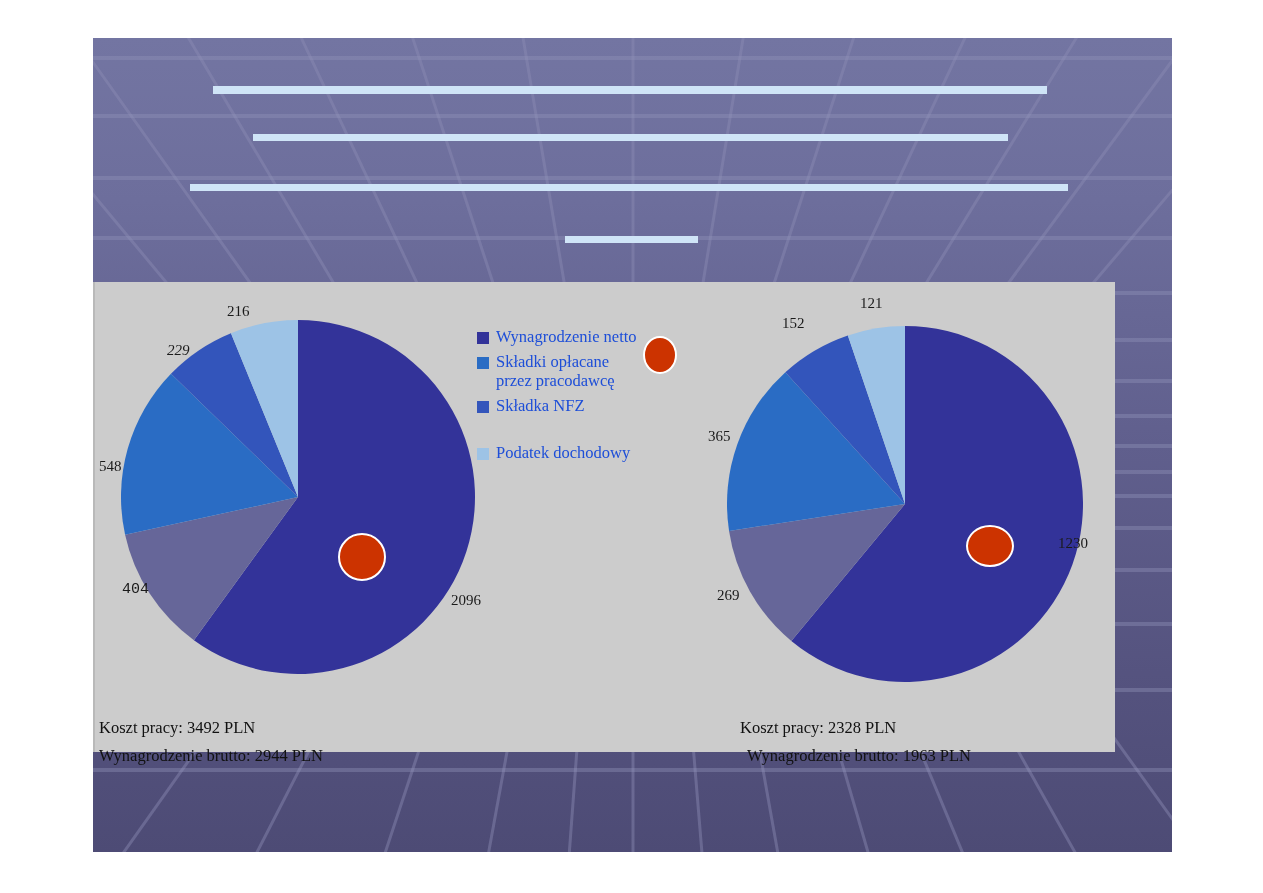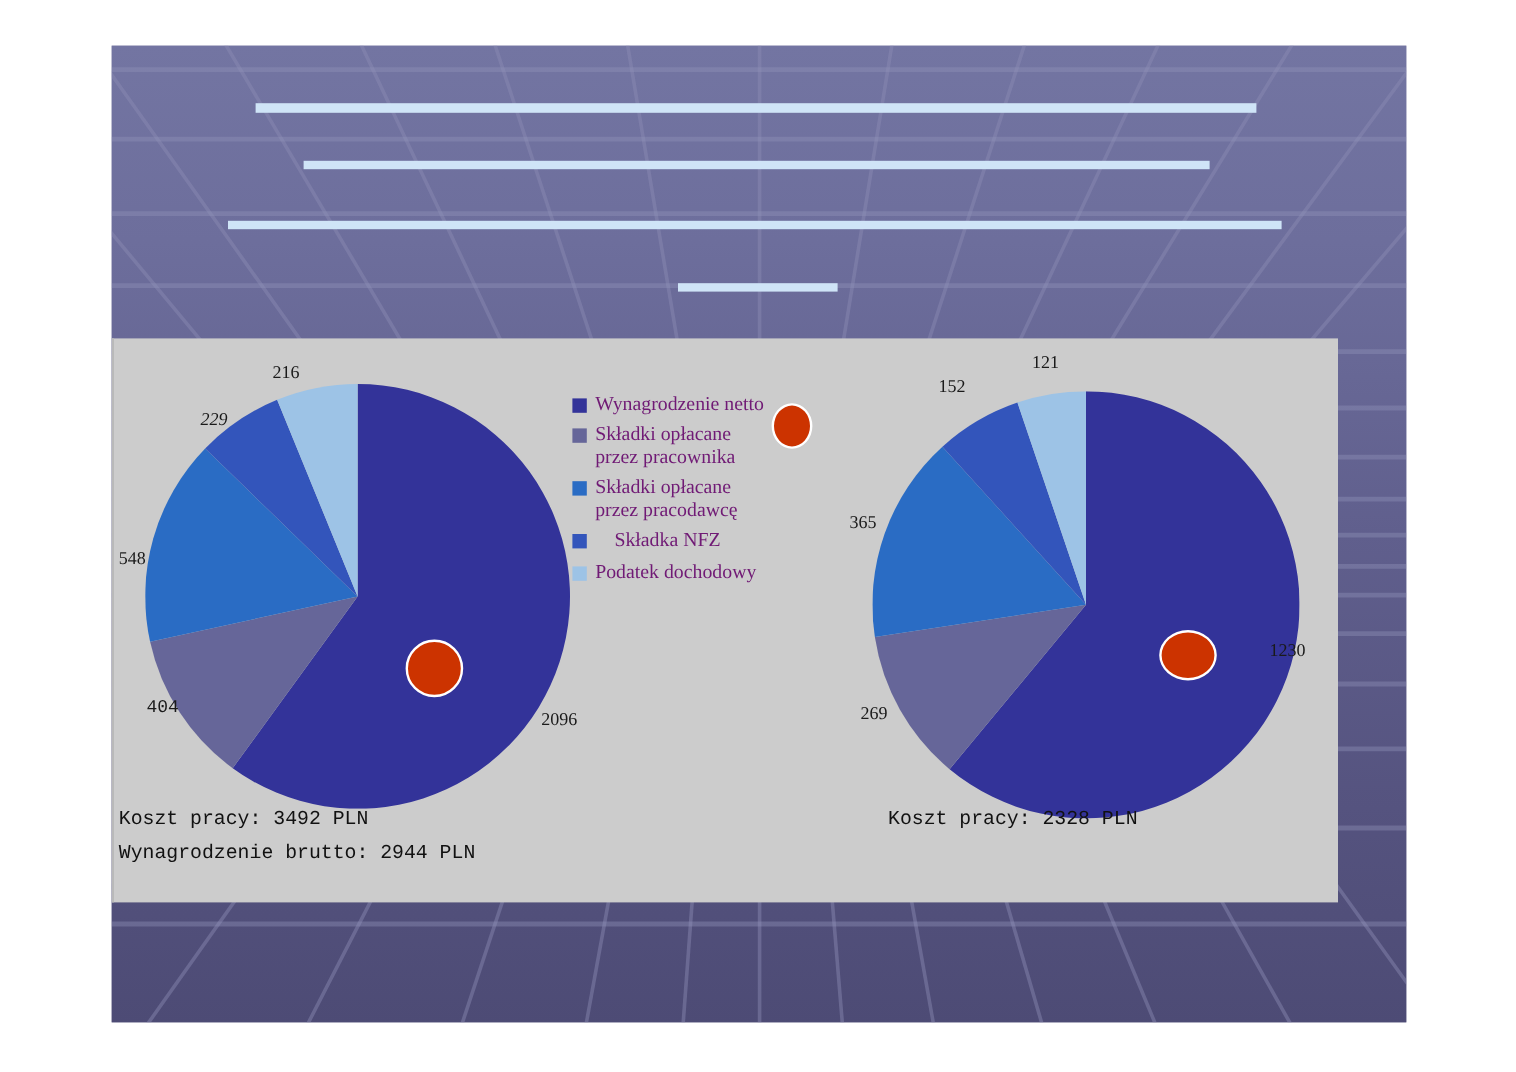--- a/index.html
+++ b/index.html
@@ -30,28 +30,28 @@
 
   .val-label{
     position:absolute;color:#1a1a1a;font-size:15px;line-height:1.1;
     font-family:"Liberation Serif",serif;white-space:nowrap;
   }
 
   
   #legend{position:absolute;left:382px;top:46px;width:170px;}
   .leg-row{display:flex;align-items:flex-start;margin-bottom:7px;}
   .leg-sw{width:12px;height:12px;flex:0 0 12px;margin-top:4px;margin-right:7px;}
-  .leg-tx{font-size:16.5px;line-height:1.12;color:#701a75;font-family:"Liberation Serif",serif;}
+  .leg-tx{font-size:16.5px;line-height:1.12;color:#1d4ed8;font-family:"Liberation Serif",serif;}
 
   
   .red-dot{position:absolute;background:#cc3300;border:2px solid #ffffff;border-radius:50%;}
 
   
   .cap{position:absolute;font-size:16.5px;color:#111;white-space:nowrap;
-       font-family:Liberation Mono, monospace;line-height:1.35;}
+       font-family:Liberation Serif, serif;line-height:1.35;margin-top:45px;}
 </style>
 </head>
 <body>
 
 <div id="root">
 
   <div id="slide">
 
     <svg class="grid-svg" viewBox="0 0 1079 814" preserveAspectRatio="none">
       <defs>
@@ -139,28 +139,24 @@
 
       <div class="cap" style="left:4px;top:390px;">Koszt pracy: 3492 PLN</div>
       <div class="cap" style="left:4px;top:418px;">Wynagrodzenie brutto: 2944 PLN</div>
 
       <div id="legend">
         <div class="leg-row">
           <span class="leg-sw" style="background:#333399;"></span>
           <span class="leg-tx">Wynagrodzenie netto</span>
         </div>
         <div class="leg-row">
-          <span class="leg-sw" style="background:#666699;"></span>
-          <span class="leg-tx">Składki opłacane przez pracownika</span>
-        </div>
-        <div class="leg-row">
           <span class="leg-sw" style="background:#2a6cc4;"></span>
           <span class="leg-tx">Składki opłacane przez pracodawcę</span>
         </div>
-        <div class="leg-row" style="margin-bottom:8px;gap:16px;">
+        <div class="leg-row" style="margin-bottom:28px;">
           <span class="leg-sw" style="background:#3355bb;"></span>
           <span class="leg-tx">Składka NFZ</span>
         </div>
         <div class="leg-row">
           <span class="leg-sw" style="background:#9dc3e6;"></span>
           <span class="leg-tx">Podatek dochodowy</span>
         </div>
       </div>
 
       <div class="pie-wrap" style="left:632px;top:44px;width:356px;height:356px;">
@@ -172,20 +168,21 @@
             <path d="M 178 178 L 120.87385824210841 9.415884710755535 A 178 178 0 0 1 177.99999999999997 0 Z" fill="#9dc3e6"></path>
           </svg>
       </div>
       <span class="val-label" style="left:963px;top:253px;">1230</span>
       <span class="val-label" style="left:622px;top:305px;">269</span>
       <span class="val-label" style="left:613px;top:146px;">365</span>
       <span class="val-label" style="left:687px;top:33px;">152</span>
       <span class="val-label" style="left:765px;top:13px;">121</span>
 
       <div class="cap" style="left:645px;top:390px;">Koszt pracy: 2328 PLN</div>
+      <div class="cap" style="left:652px;top:418px;">Wynagrodzenie brutto: 1963 PLN</div>
 
       <div class="red-dot" style="left:548px;top:54px;width:30px;height:34px;"></div>
       <div class="red-dot" style="left:243px;top:251px;width:44px;height:44px;"></div>
       <div class="red-dot" style="left:871px;top:243px;width:44px;height:38px;"></div>
 
     </div>
   </div>
 </div>
 
 </body></html>

